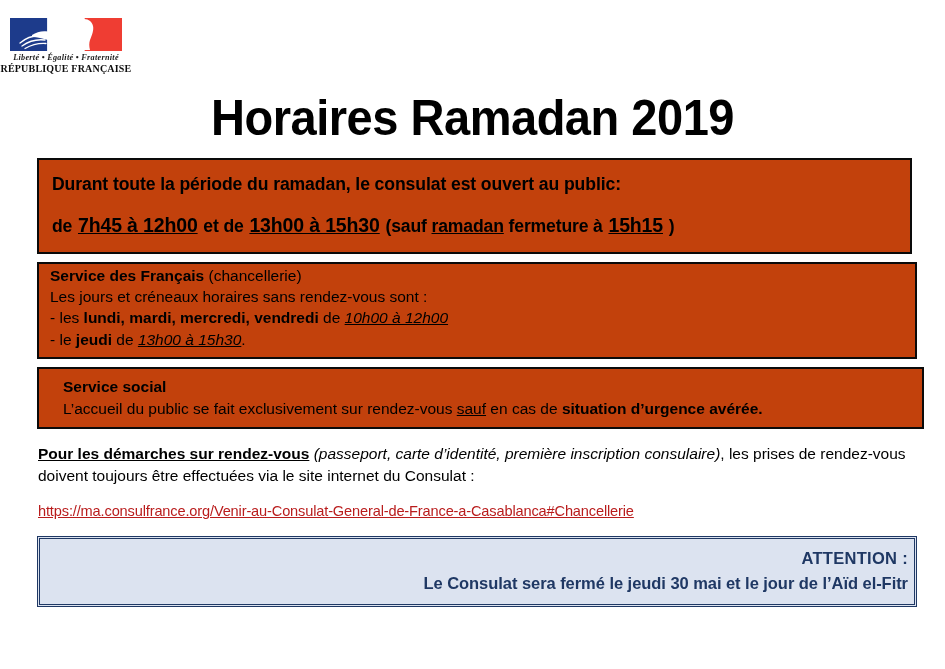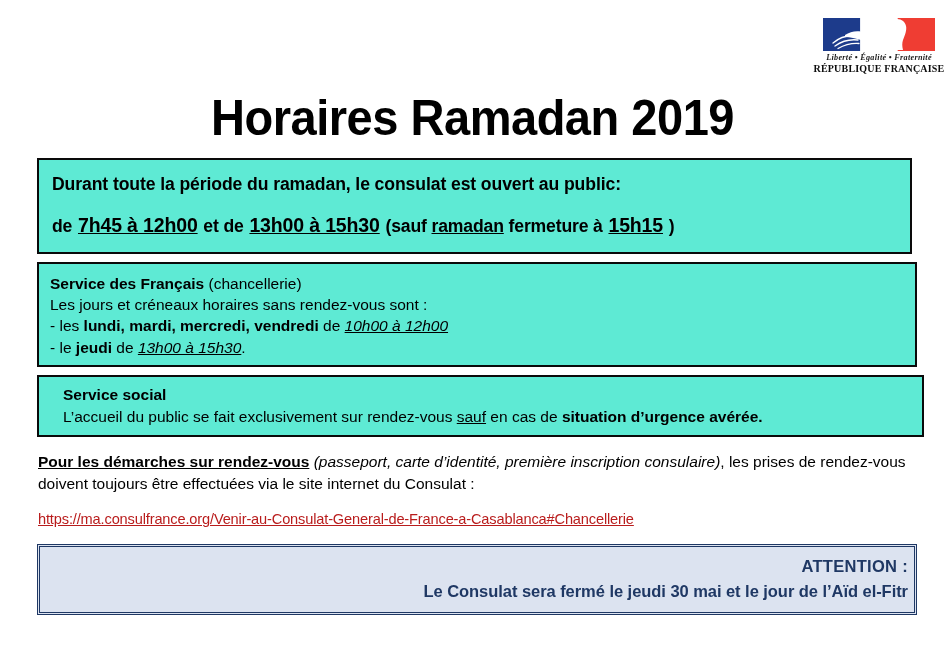--- a/index.html
+++ b/index.html
@@ -16,21 +16,21 @@
     overflow: hidden;
     position: relative;
   }
 
   
   .header {
     width: 100%;
     padding-top: 18px;
     display: flex;
     flex-direction: column;
-    align-items: flex-end;
+    align-items: flex-start;
   }
   .logo-block {
     display: flex;
     flex-direction: column;
     align-items: center;
     width: 132px;
   }
   .flag {
     width: 112px;
     height: 33px;
@@ -65,21 +65,21 @@
     font-size: 50px;
     line-height: 1.05;
     letter-spacing: -0.5px;
     margin-top: 18px;
     margin-bottom: 0;
     transform: scaleX(0.94);
   }
 
   
   .grey-box {
-    background: #5eead4;
+    background: #c2410c;
     border: 2.5px solid #0a0a0a;
     box-sizing: border-box;
     font-size: 15.5px;
     line-height: 1.38;
   }
   .box-1 {
     margin: 13px 33px 0 37px;
     padding: 12px 12px 13px 13px;
     font-size: 17.6px;
   }
@@ -100,21 +100,21 @@
     font-size: 19.5px;
     padding: 0 1px;
   }
   .u-bold {
     font-weight: bold;
     text-decoration: underline;
   }
 
   .box-2 {
     margin: 8px 28px 0 37px;
-    padding: 9px 10px 7px 11px;
+    padding: 1px 10px 7px 11px;
   }
   .box-3 {
     margin: 8px 21px 0 37px;
     padding: 7px 10px 8px 24px;
   }
   .box-2 .row, .box-3 .row { margin: 0; }
   .b { font-weight: bold; }
   .hr-sm {
     font-style: italic;
     text-decoration: underline;

